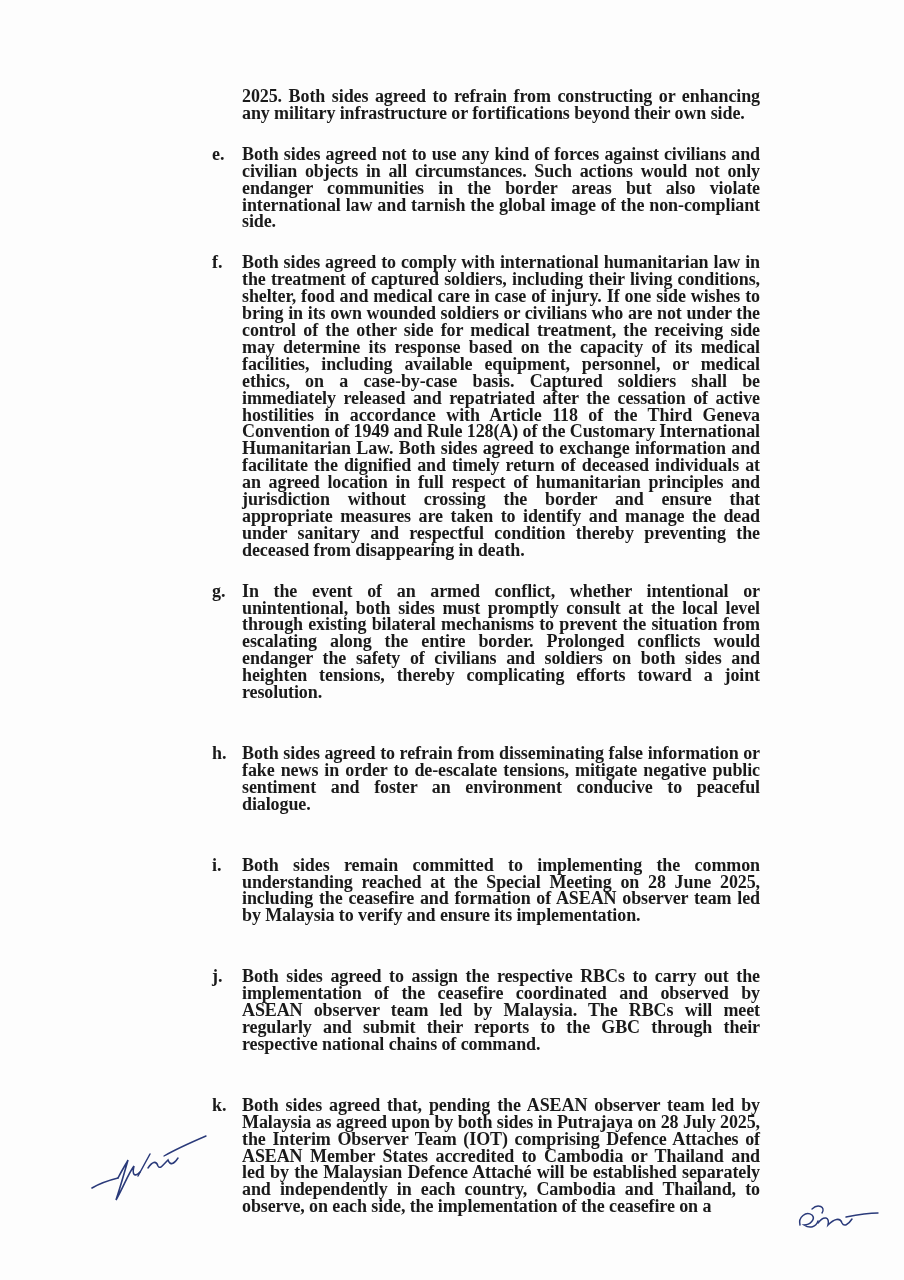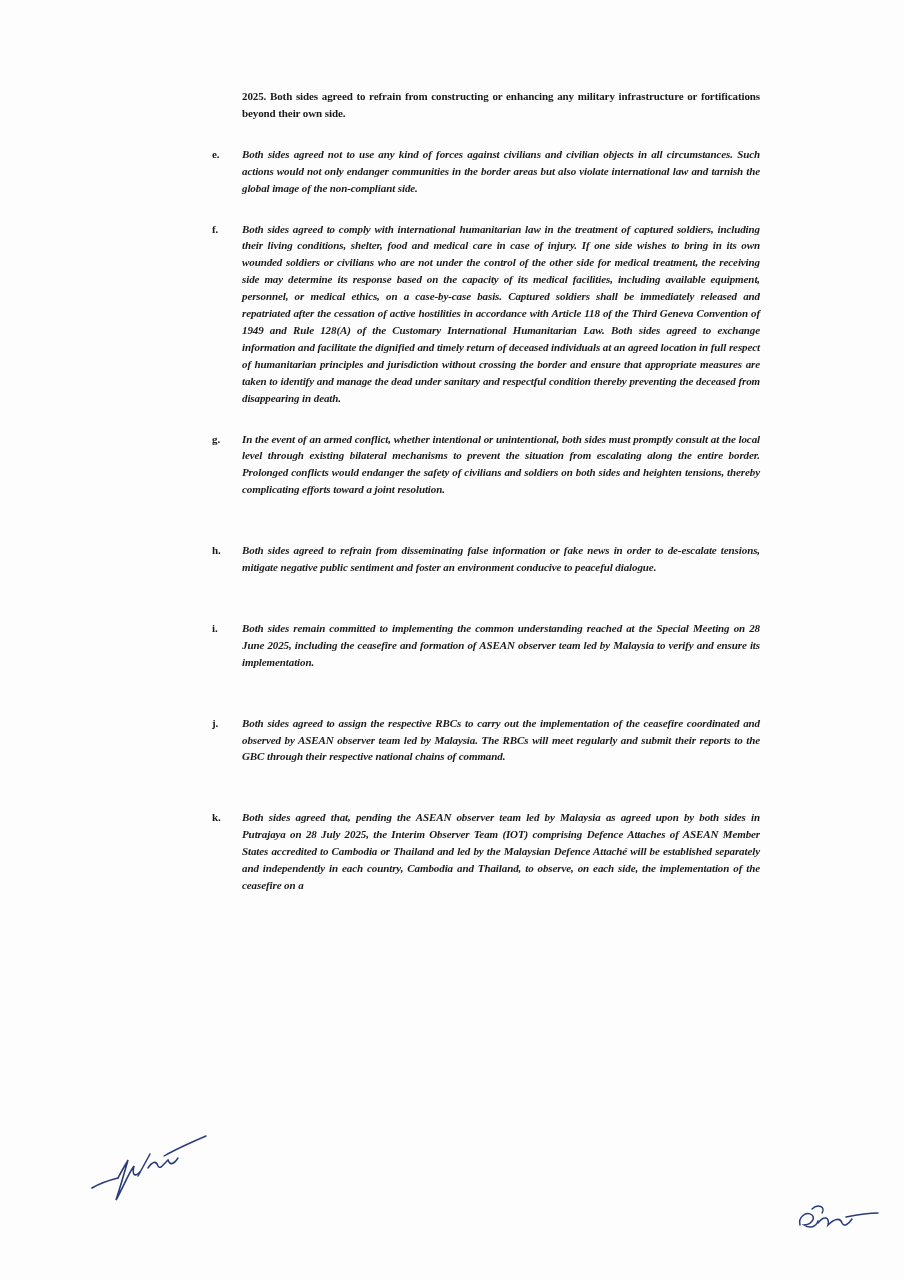--- a/index.html
+++ b/index.html
@@ -3,27 +3,27 @@
   <meta charset="utf-8">
   <style>
     html, body { margin: 0; padding: 0; }
     body {
       width: 904px; height: 1280px; background: #ffffff; position: relative; overflow: hidden;
       font-family: "Liberation Serif", serif; color: #1a1a1a;
     }
     .page { position: absolute; left: 0; top: 0; width: 904px; height: 1280px; background: #fdfdfd; }
     .body-text {
       position: absolute; left: 212px; top: 88px; width: 548px;
-      font-size: 11px; line-height: 16.9px; font-weight: bold; text-align: justify;
+      font-size: 18px; line-height: 16.9px; font-weight: bold; text-align: justify;
       letter-spacing: -0.1px;
     }
     .cont { margin-left: 30px; margin-bottom: 24px; }
     .item { position: relative; padding-left: 30px; }
     .item .marker { position: absolute; left: 0; top: 0; width: 28px; }
-    .item .txt { display: block; font-style: italic; }
+    .item .txt { display: block; }
     .gap-sm { margin-bottom: 24px; }
     .gap-md { margin-bottom: 44px; }
     .sig { position: absolute; }
     .sig-left { left: 88px; top: 1130px; width: 120px; height: 80px; }
     .sig-right { left: 790px; top: 1195px; width: 90px; height: 45px; }
   </style>
 </head>
 <body>
 
 <div class="page">

